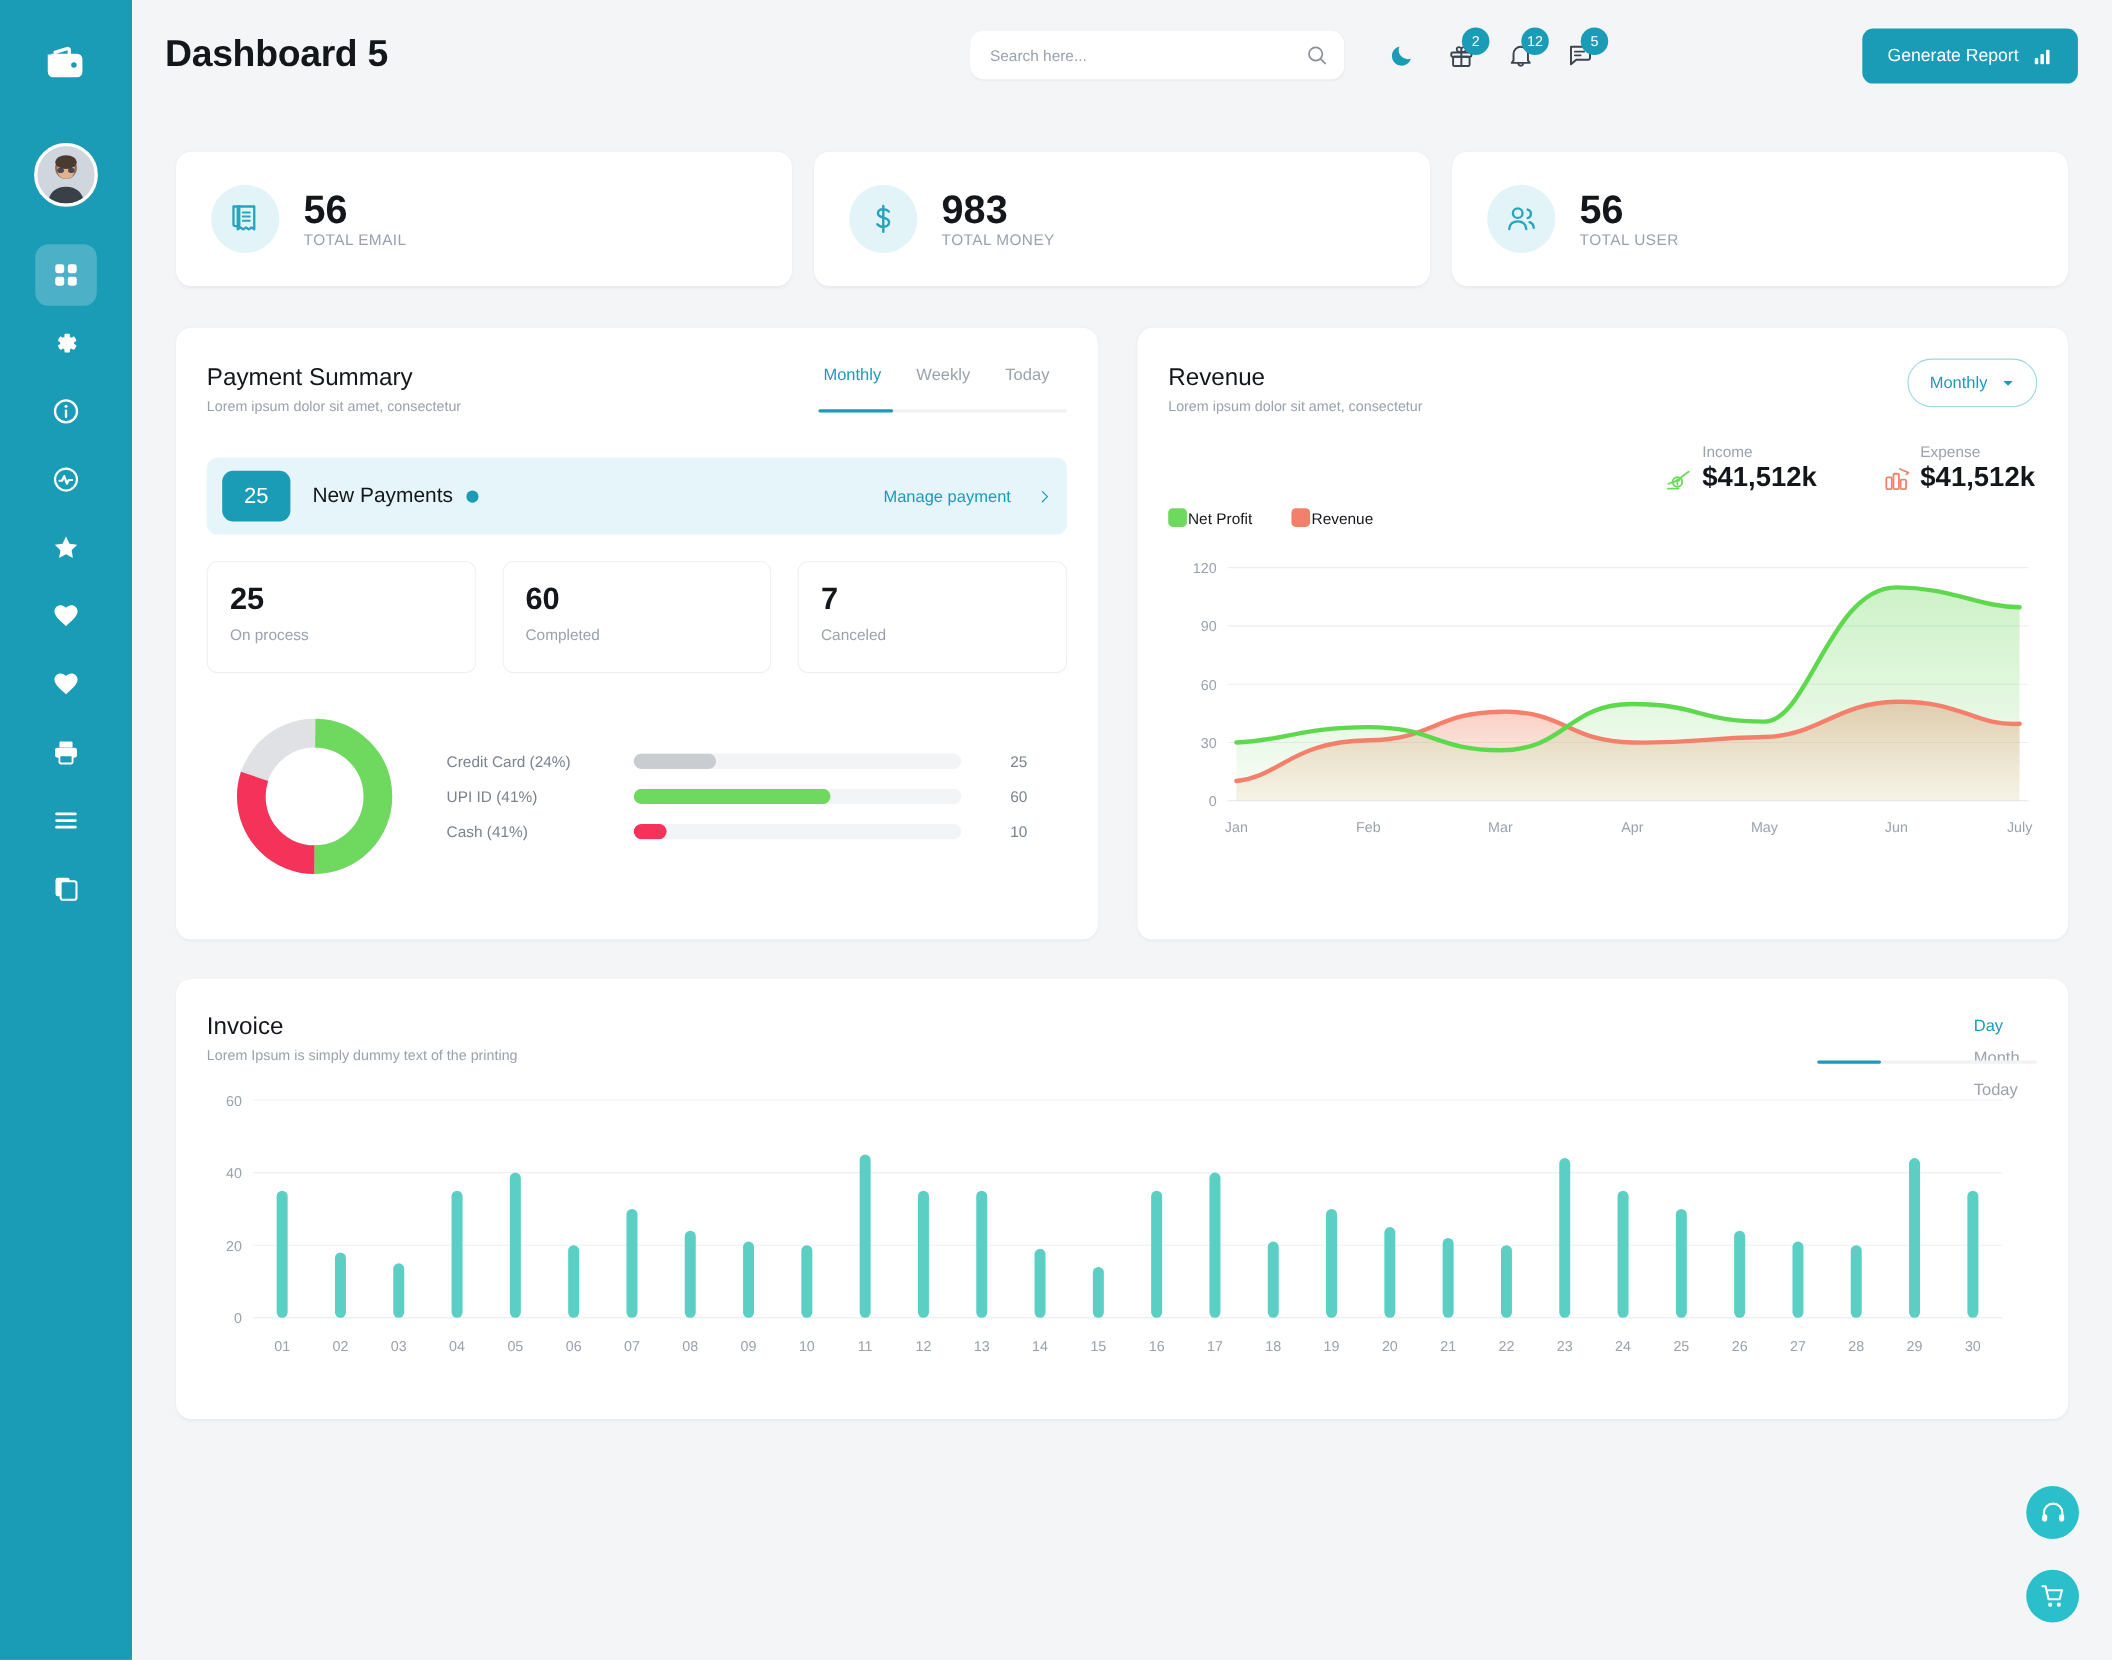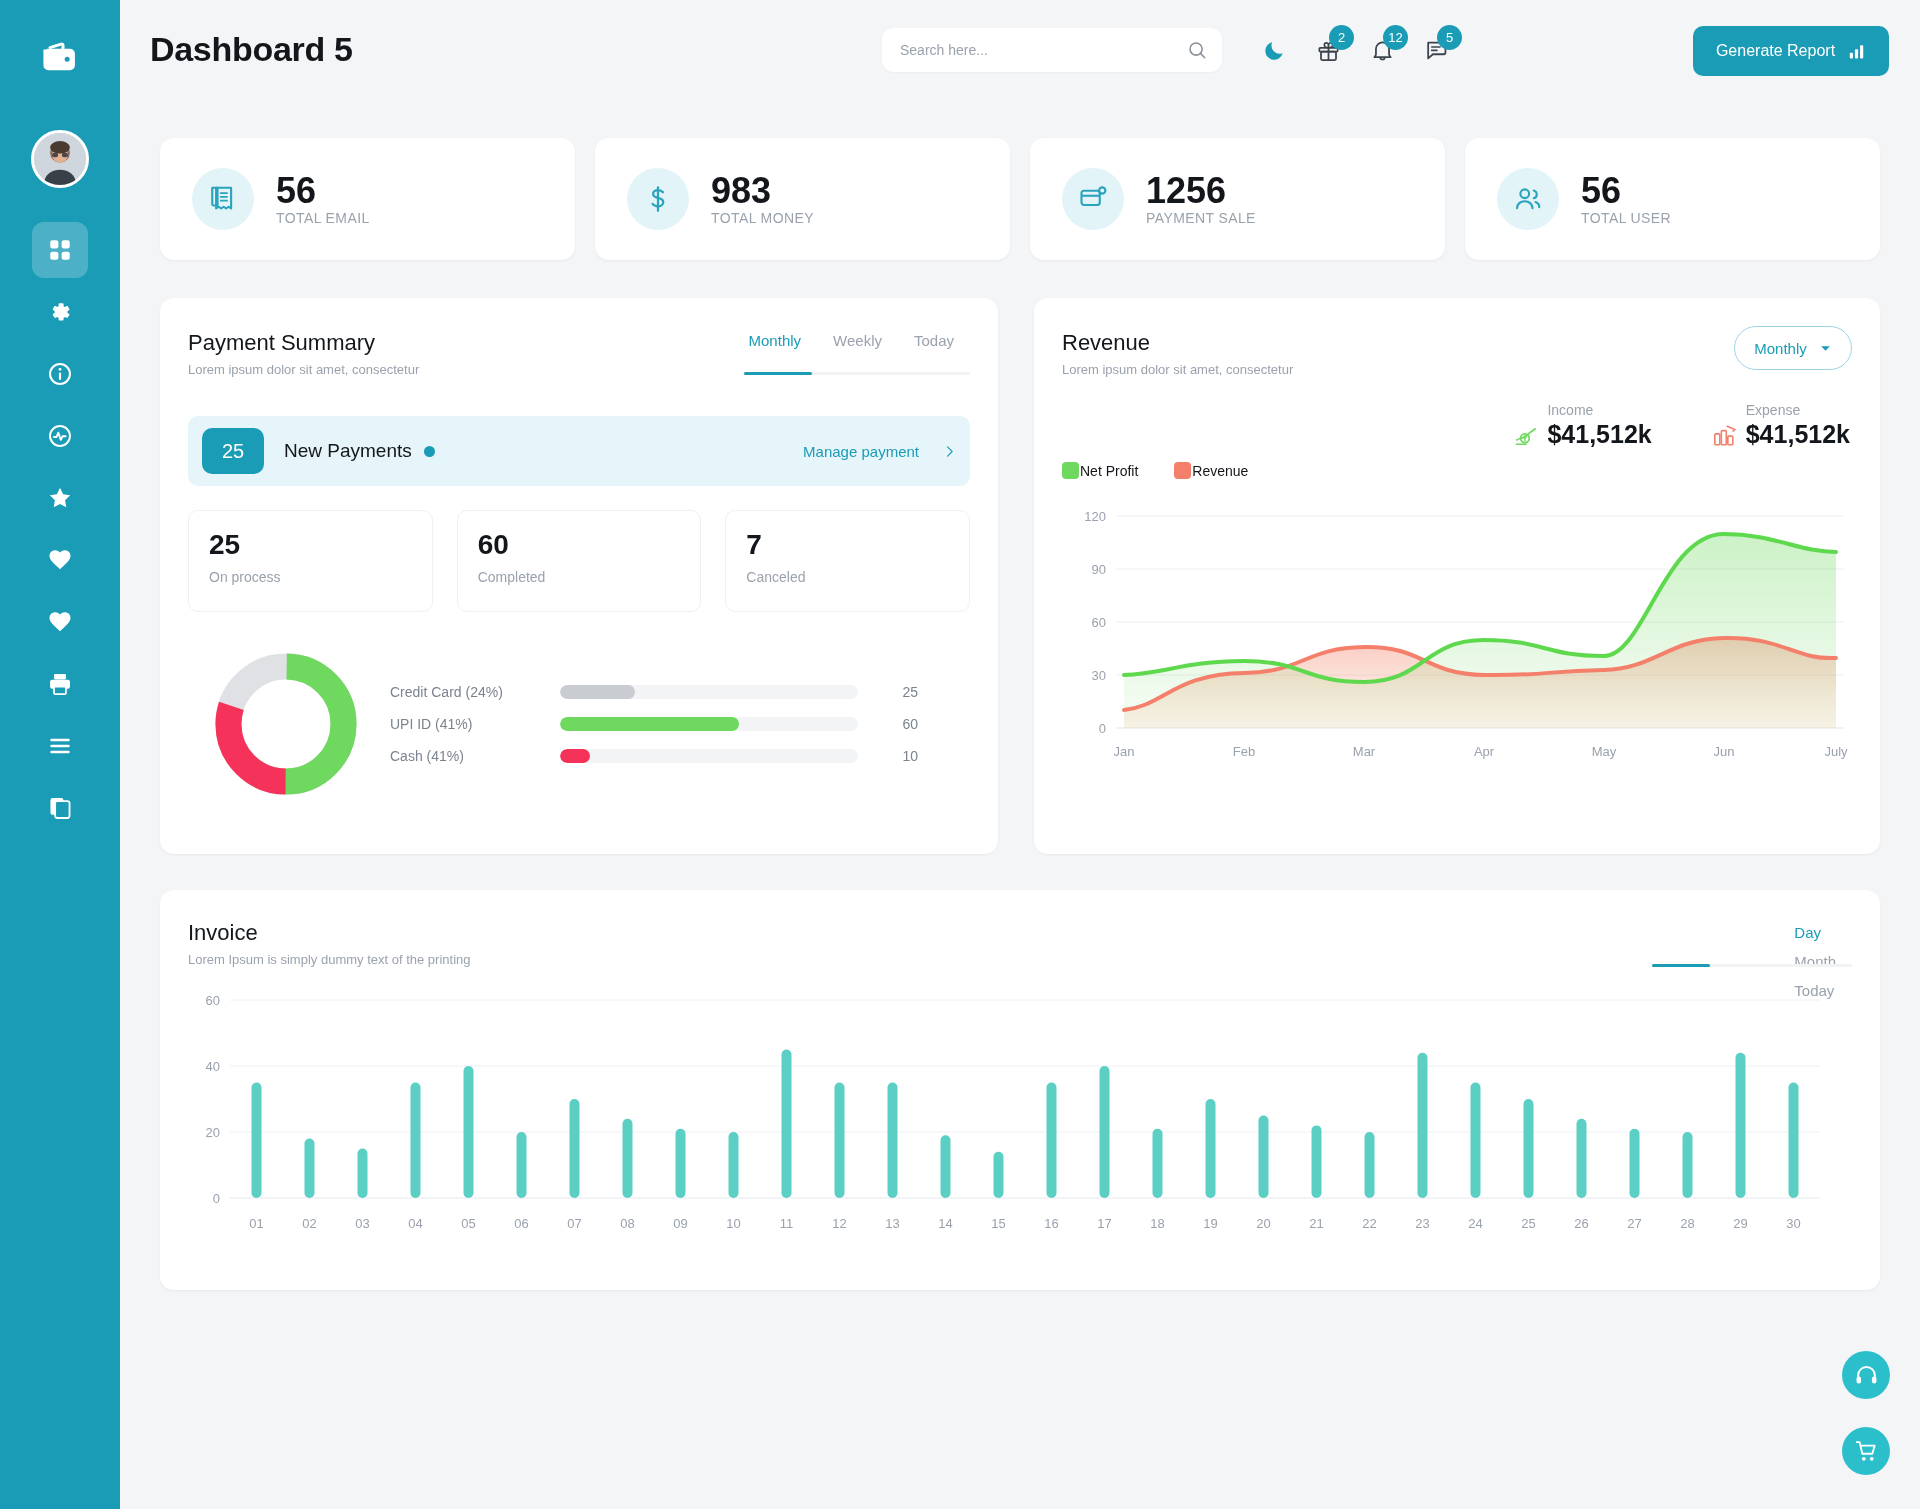--- a/index.html
+++ b/index.html
@@ -92,21 +92,21 @@
   .dot-teal { width: 11px; height: 11px; border-radius: 50%; background: #1a9cb7; margin-left: 12px; }
   .manage { margin-left: auto; color: #1a9cb7; font-size: 15px; cursor: pointer; display: flex; align-items: center; gap: 24px; }
 
   .mini-row { position: absolute; left: 28px; top: 212px; width: 782px; display: flex; gap: 24px; }
   .mini { flex: 1; height: 102px; border: 1px solid #eef0f2; border-radius: 10px; padding: 18px 20px; }
   .mini-num { font-size: 28px; font-weight: 600; color: #13161a; }
   .mini-lbl { font-size: 14px; color: #9aa2ad; margin-top: 8px; }
 
   .donut-area { position: absolute; left: 28px; top: 350px; width: 782px; display: flex; align-items: center; }
   .donut { width: 152px; height: 152px; flex-shrink: 0; margin-left: 22px; }
-  .bars { margin-left: 28px; flex: 1; }
+  .bars { margin-left: 44px; flex: 1; }
   .bar-row { display: flex; align-items: center; height: 32px; }
   .bar-name { width: 170px; font-size: 14px; color: #7b838e; }
   .bar-track { width: 298px; height: 14px; background: #f3f4f6; border-radius: 7px; overflow: hidden; }
   .bar-fill { height: 14px; border-radius: 7px; }
   .bar-val { width: 60px; text-align: right; font-size: 14px; color: #7b838e; }
 
   
   .rev-card { position: absolute; left: 1034px; top: 298px; width: 846px; height: 556px; padding: 32px 28px; }
   .rev-select {
     position: absolute; right: 28px; top: 28px; width: 118px; height: 44px;
@@ -300,33 +300,20 @@
         <path d="M12 2.6v18.8" stroke="#2aa3bd" stroke-width="1.8" stroke-linecap="round"></path>
         <path d="M16 6.6c-1-1.2-2.4-1.7-4-1.7-2.3 0-3.9 1.2-3.9 3 0 1.9 1.6 2.6 4 3.2 2.4.6 4.1 1.4 4.1 3.4 0 2-1.8 3.3-4.2 3.3-1.8 0-3.3-.6-4.3-1.9" fill="none" stroke="#2aa3bd" stroke-width="1.8" stroke-linecap="round"></path>
       </svg>
     </div>
     <div>
       <div class="stat-num">983</div>
       <div class="stat-label">TOTAL MONEY</div>
     </div>
   </div>
 
-  <div class="card stat-card">
-    <div class="stat-icon">
-      <svg width="30" height="30" viewBox="0 0 24 24">
-        <rect x="2.8" y="5.4" width="14.6" height="11.4" rx="2" fill="none" stroke="#2aa3bd" stroke-width="1.7"></rect>
-        <path d="M2.8 9.4h14.6" stroke="#2aa3bd" stroke-width="1.7"></path>
-        <circle cx="19.4" cy="5.2" r="2.5" fill="none" stroke="#2aa3bd" stroke-width="1.7"></circle>
-      </svg>
-    </div>
-    <div>
-      <div class="stat-num">1256</div>
-      <div class="stat-label">PAYMENT SALE</div>
-    </div>
-  </div>
 
   <div class="card stat-card">
     <div class="stat-icon">
       <svg width="30" height="30" viewBox="0 0 24 24">
         <circle cx="9.4" cy="7.8" r="3.5" fill="none" stroke="#2aa3bd" stroke-width="1.7"></circle>
         <path d="M3.2 19.4c0-3.4 2.8-5.6 6.2-5.6s6.2 2.2 6.2 5.6" fill="none" stroke="#2aa3bd" stroke-width="1.7" stroke-linecap="round"></path>
         <path d="M16.6 5.2a3.2 3.2 0 010 6.2" fill="none" stroke="#2aa3bd" stroke-width="1.7" stroke-linecap="round"></path>
         <path d="M18 14.4c2 .7 3 2.3 3 4.1" fill="none" stroke="#2aa3bd" stroke-width="1.7" stroke-linecap="round"></path>
       </svg>
     </div>

